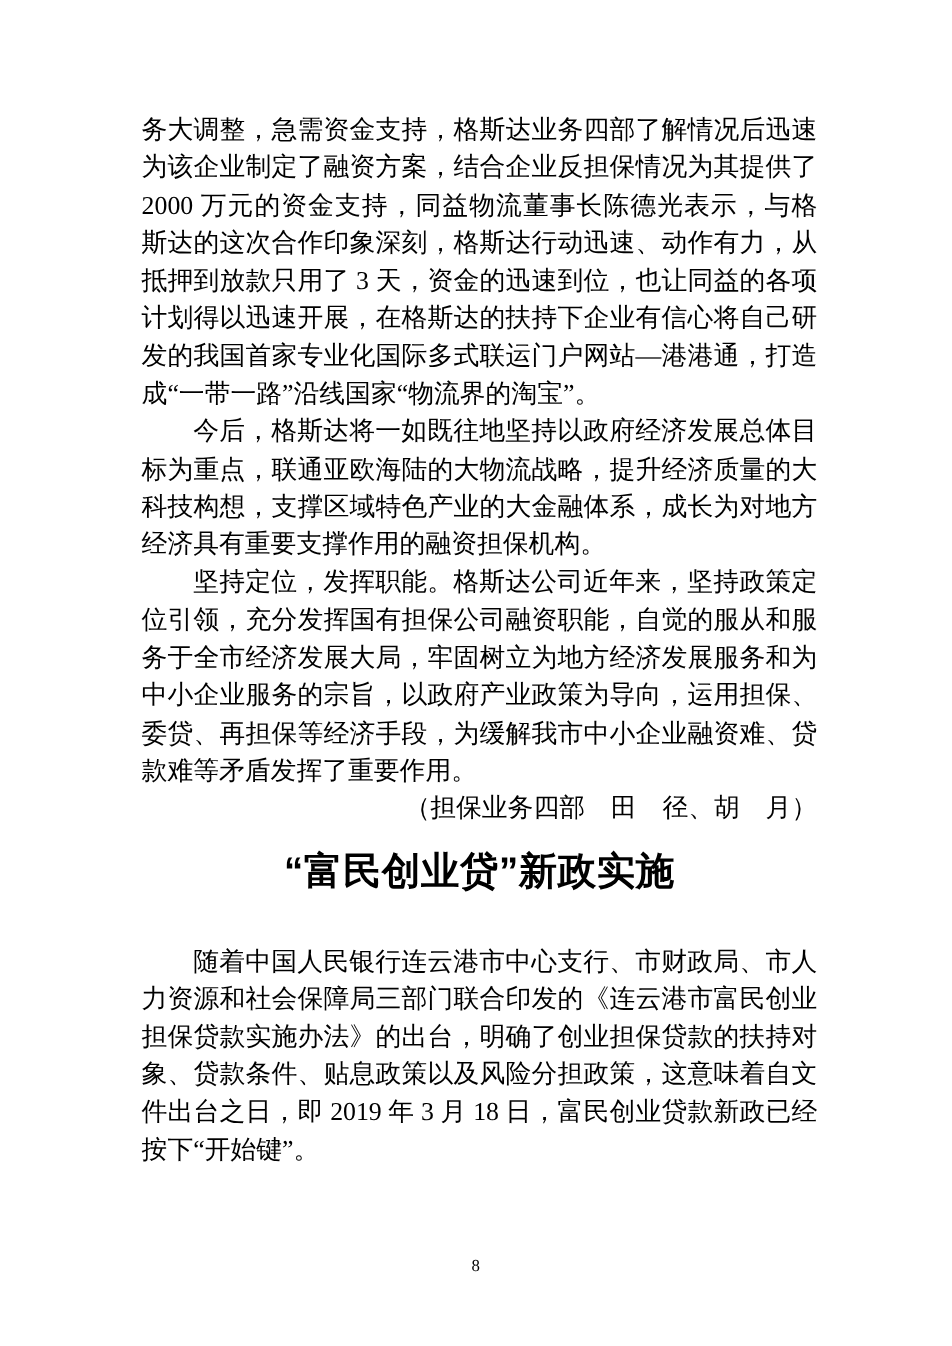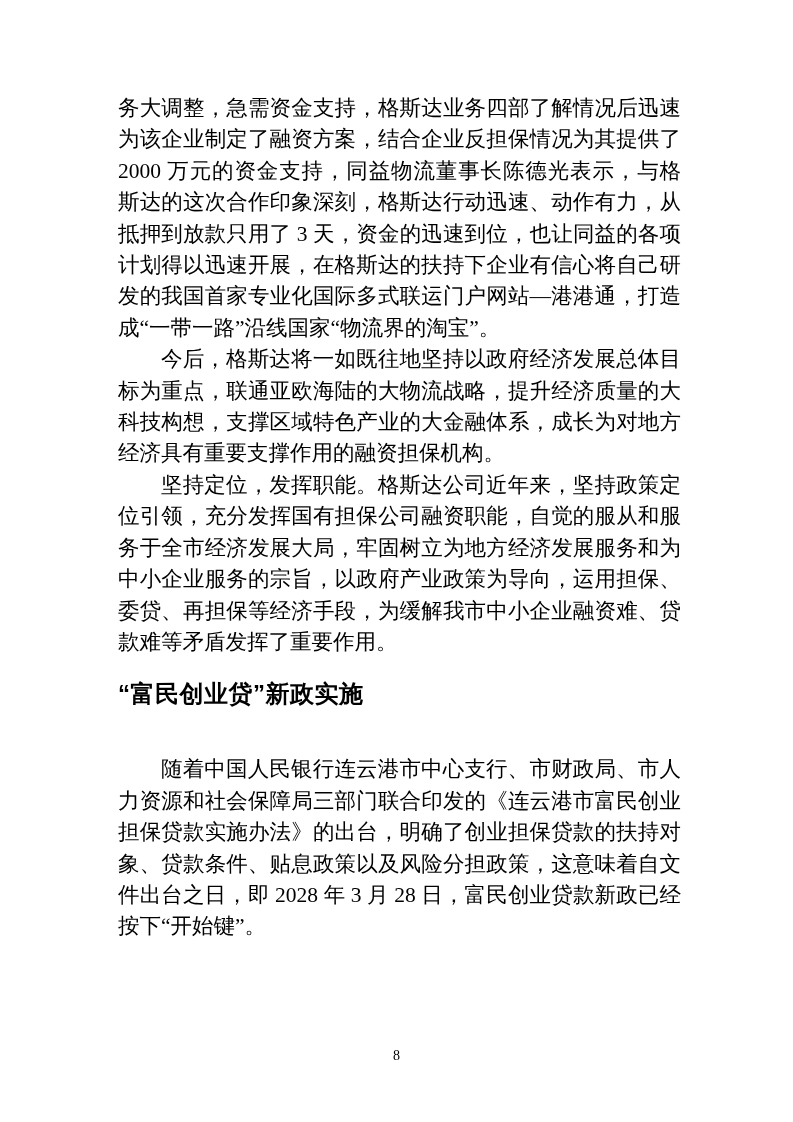--- a/index.html
+++ b/index.html
@@ -30,23 +30,23 @@
   .para.indent {
     text-indent: 2em;
   }
   .para.byline {
     text-align: right;
     text-indent: 0;
   }
   .article-title {
     font-family: "Liberation Sans", "DejaVu Sans", sans-serif;
     font-weight: bold;
-    font-size: 24px;
+    font-size: 32px;
     line-height: 36px;
-    text-align: left;
+    text-align: center;
     margin: 18px 0 42px 0;
     letter-spacing: 0.5px;
   }
   .page-footer {
     position: absolute;
     left: 0;
     right: 0;
     bottom: 58px;
     text-align: center;
     font-size: 14px;
@@ -60,22 +60,23 @@
 
 <div class="page">
   <div class="body-text">
 
     <p class="para">务大调整，急需资金支持，格斯达业务四部了解情况后迅速为该企业制定了融资方案，结合企业反担保情况为其提供了 2000 万元的资金支持，同益物流董事长陈德光表示，与格斯达的这次合作印象深刻，格斯达行动迅速、动作有力，从抵押到放款只用了 3 天，资金的迅速到位，也让同益的各项计划得以迅速开展，在格斯达的扶持下企业有信心将自己研发的我国首家专业化国际多式联运门户网站—港港通，打造成“一带一路”沿线国家“物流界的淘宝”。</p>
 
     <p class="para indent">今后，格斯达将一如既往地坚持以政府经济发展总体目标为重点，联通亚欧海陆的大物流战略，提升经济质量的大科技构想，支撑区域特色产业的大金融体系，成长为对地方经济具有重要支撑作用的融资担保机构。</p>
 
     <p class="para indent">坚持定位，发挥职能。格斯达公司近年来，坚持政策定位引领，充分发挥国有担保公司融资职能，自觉的服从和服务于全市经济发展大局，牢固树立为地方经济发展服务和为中小企业服务的宗旨，以政府产业政策为导向，运用担保、委贷、再担保等经济手段，为缓解我市中小企业融资难、贷款难等矛盾发挥了重要作用。</p>
 
+    <p class="para byline">（担保业务四部　田　径、胡　月）</p>
 
     <h1 class="article-title">“富民创业贷”新政实施</h1>
 
-    <p class="para indent">随着中国人民银行连云港市中心支行、市财政局、市人力资源和社会保障局三部门联合印发的《连云港市富民创业担保贷款实施办法》的出台，明确了创业担保贷款的扶持对象、贷款条件、贴息政策以及风险分担政策，这意味着自文件出台之日，即 2028 年 3 月 28 日，富民创业贷款新政已经按下“开始键”。</p>
+    <p class="para indent">随着中国人民银行连云港市中心支行、市财政局、市人力资源和社会保障局三部门联合印发的《连云港市富民创业担保贷款实施办法》的出台，明确了创业担保贷款的扶持对象、贷款条件、贴息政策以及风险分担政策，这意味着自文件出台之日，即 2019 年 3 月 18 日，富民创业贷款新政已经按下“开始键”。</p>
 
 
   </div>
 
   <div class="page-footer">8</div>
 </div>
 
 </body></html>

